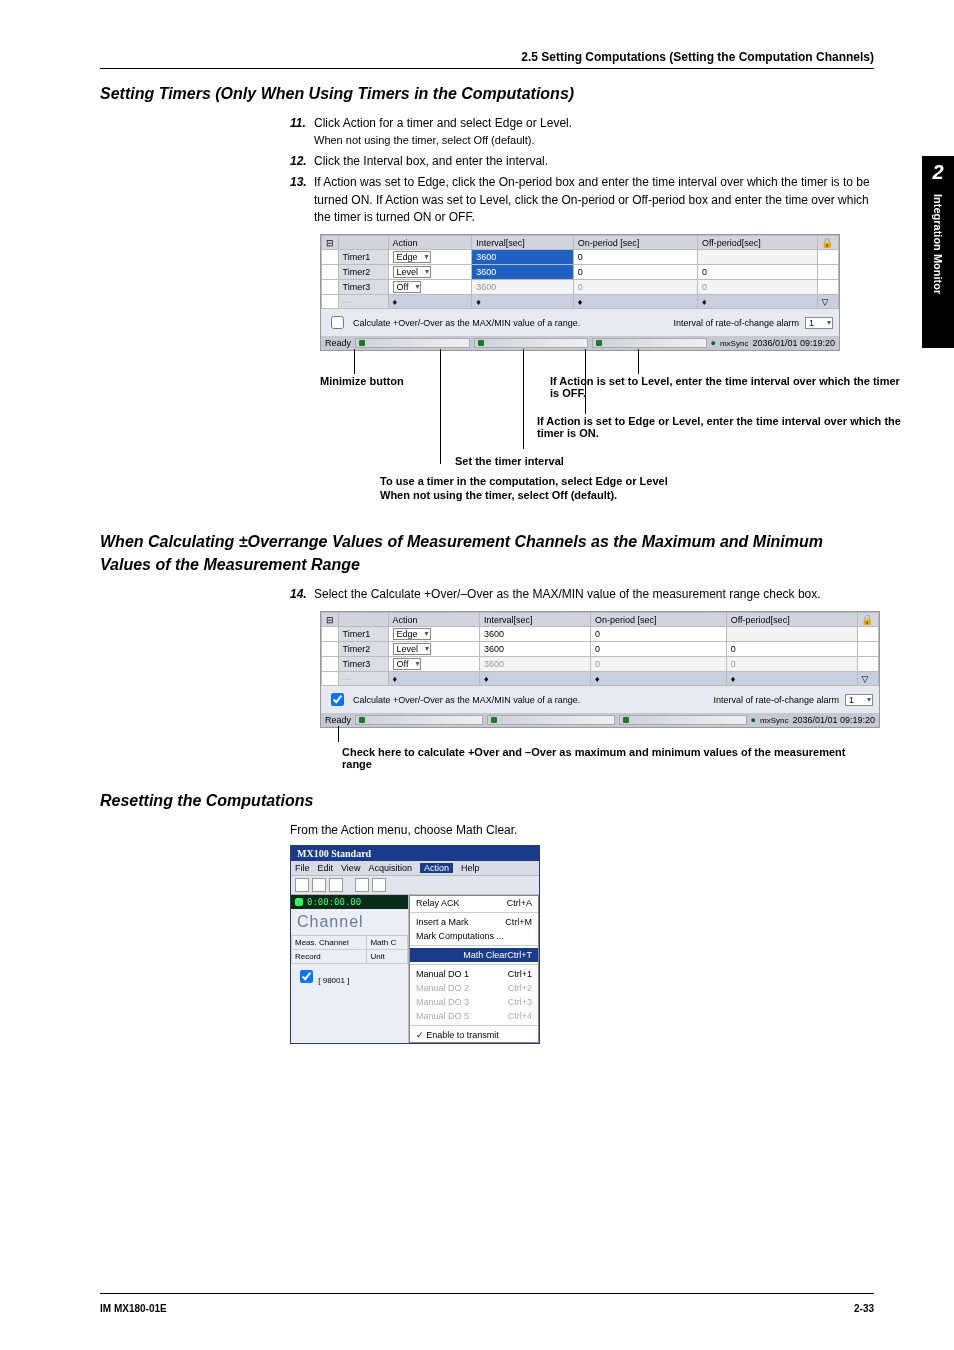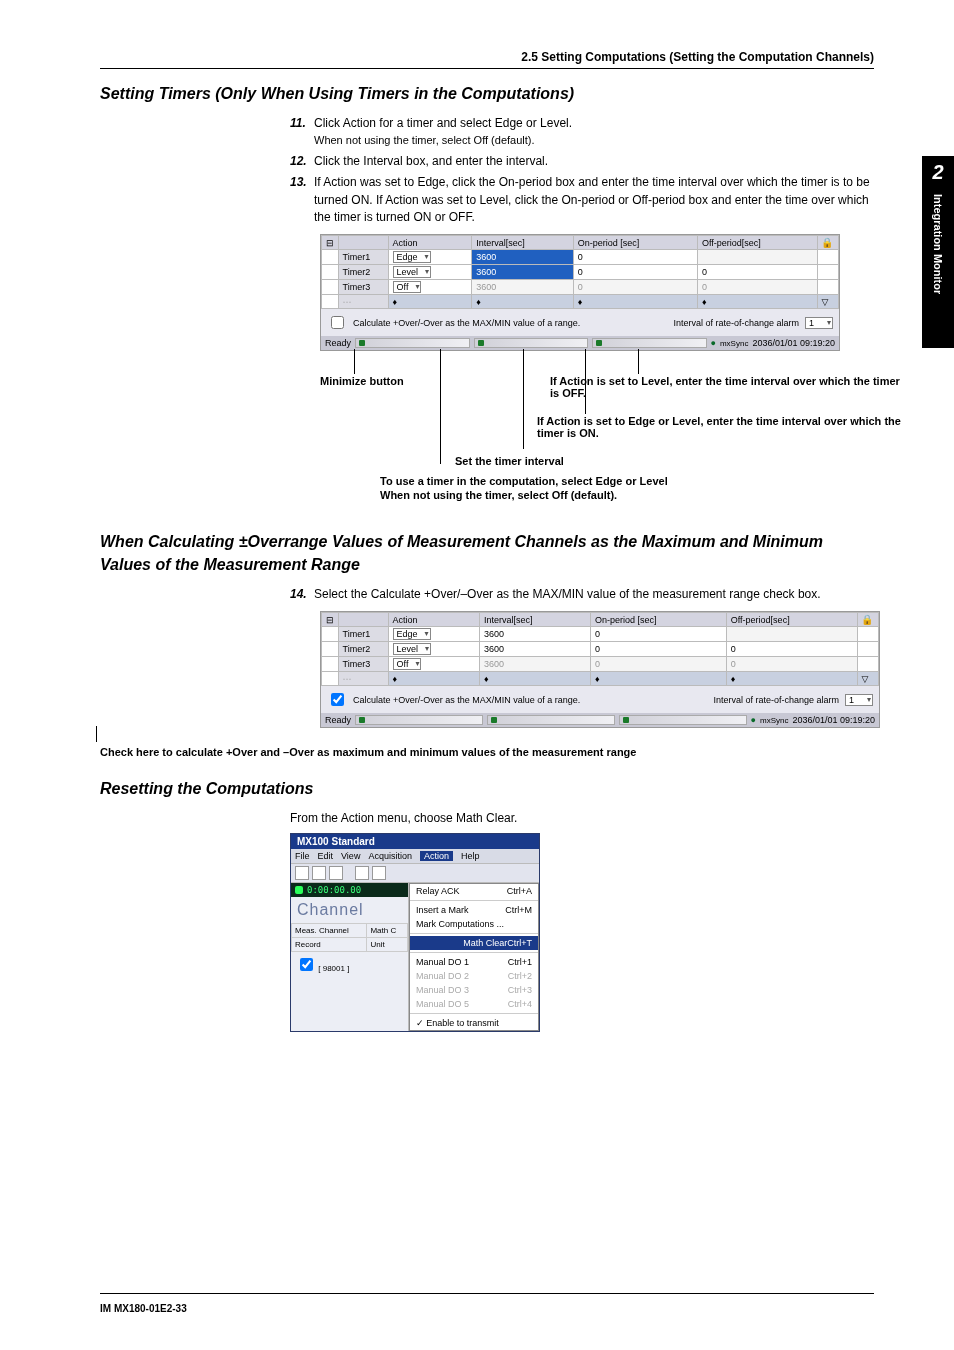--- a/index.html
+++ b/index.html
@@ -58,21 +58,21 @@
     left: 100px;
     right: 80px;
     bottom: 56px;
   }
   .footer {
     position: absolute;
     left: 100px;
     right: 80px;
     bottom: 36px;
     display: flex;
-    justify-content: flex-start;
+    justify-content: space-between;
     font-size: 10px;
     font-weight: bold;
   }
   .crumb {
     font-size: 12px;
     font-weight: bold;
     text-align: right;
     padding-bottom: 4px;
   }
   .h1-ital {
@@ -165,20 +165,21 @@
   .callouts .v3 { position:absolute; left:203px; top:-8px; width:1px; height:100px; background:#000;}
   .callouts .v4 { position:absolute; left:265px; top:-8px; width:1px; height:65px; background:#000;}
   .callouts .v5 { position:absolute; left:318px; top:-8px; width:1px; height:25px; background:#000;}
   .callouts .t-min { position:absolute; left:0;   top:18px; width:100px;}
   .callouts .t-off { position:absolute; left:230px; top:18px; width:360px;}
   .callouts .t-on  { position:absolute; left:217px; top:58px; width:380px;}
   .callouts .t-int { position:absolute; left:135px; top:98px; width:300px;}
   .callouts .t-bot { position:absolute; left:60px;  top:118px; width:500px;}
   .callouts .t-bot2{ position:absolute; left:60px;  top:132px; width:500px;}
   .chk-callout {
+    margin-left: 242px;
     font-size: 11px;
     font-weight: bold;
     position: relative;
     padding-top: 12px;
   }
   .chk-callout::before{
     content:""; position:absolute; left:-4px; top:-8px; width:1px; height:16px; background:#000;
   }
   .reset-block {
     margin-left: 190px;
@@ -191,20 +192,21 @@
     width: 250px;
     border: 1px solid #2a3a6a;
     font-size: 10px;
   }
   .app-title {
     background: #1a3a8a;
     color: #fff;
     padding: 2px 6px;
     font-weight: bold;
     font-size: 10px;
+    font-family: Liberation Serif, serif;
   }
   .menubar {
     background: #d8dbe6;
     padding: 2px 4px;
     font-size: 9px;
     display:flex; gap:8px;
   }
   .menubar span.open { background:#1a3a8a; color:#fff; padding:0 4px;}
   .toolbar {
     background: #e2e4ee;

